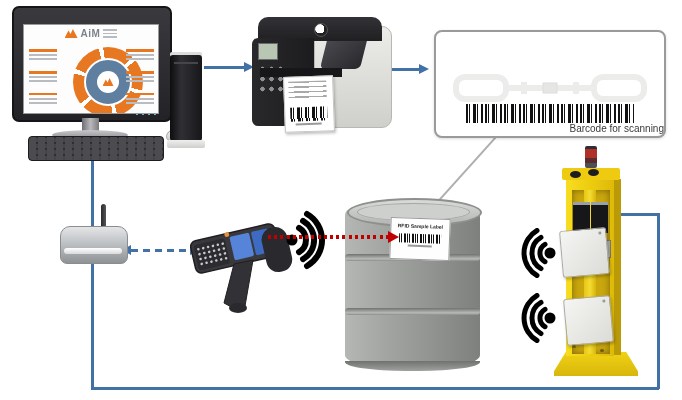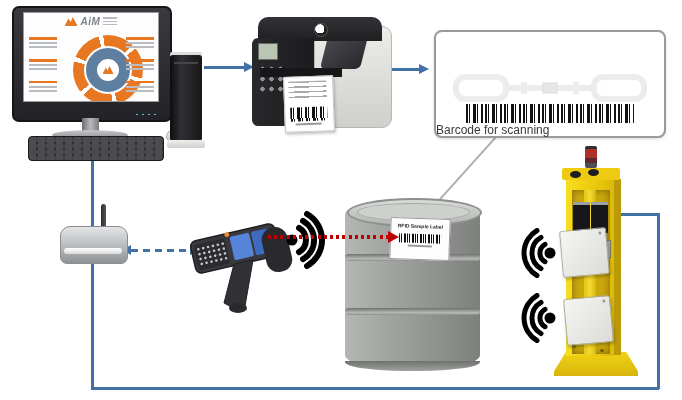--- a/index.html
+++ b/index.html
@@ -10,21 +10,21 @@
   .blue-line{position:absolute;background:#4272a5;}
   .blue-head-r{position:absolute;width:0;height:0;border-top:5.5px solid transparent;border-bottom:5.5px solid transparent;border-left:10px solid #4272a5;}
   .blue-head-l{position:absolute;width:0;height:0;border-top:5.5px solid transparent;border-bottom:5.5px solid transparent;border-right:10px solid #4272a5;}
   .blue-dashed{position:absolute;height:3px;background:repeating-linear-gradient(90deg,#4272a5 0 7px,transparent 7px 12px);}
   .red-dotted{position:absolute;height:3.5px;background:repeating-linear-gradient(90deg,#c00000 0 3px,transparent 3px 6.2px);}
   .red-head-r{position:absolute;width:0;height:0;border-top:6px solid transparent;border-bottom:6px solid transparent;border-left:11px solid #c00000;}
   .callout{position:absolute;width:120px;height:2px;background:#aeaeae;transform:rotate(-48deg);}
 
   
   .monitor{position:absolute;left:12px;top:6px;width:156px;height:112px;background:linear-gradient(180deg,#3a3a3e,#232327);border:2px solid #151517;border-radius:7px;}
-  .mscreen{position:absolute;left:9px;top:4px;width:134px;height:88px;background:#fdfdfd;border:1px solid #9a9a9a;overflow:hidden;font-style:italic;}
+  .mscreen{position:absolute;left:9px;top:16px;width:134px;height:88px;background:#fdfdfd;border:1px solid #9a9a9a;overflow:hidden;}
   .mbtns{position:absolute;right:10px;bottom:3px;width:26px;height:5px;background-image:radial-gradient(#53c2d8 1px,transparent 1.2px);background-size:6px 5px;}
   .mstand{position:absolute;left:82px;top:118px;width:17px;height:15px;background:linear-gradient(90deg,#6e6e72,#b9b9bd,#7c7c80);}
   .mbase{position:absolute;left:52px;top:130px;width:76px;height:10px;border-radius:50%;background:linear-gradient(180deg,#c9c9cd,#88888c);}
   .aim-row{position:absolute;left:0;top:3px;width:100%;text-align:center;font-size:0;}
   .aim-mountain{display:inline-block;vertical-align:middle;width:13px;height:9px;background:#e87722;clip-path:polygon(0 100%,30% 18%,46% 55%,64% 0,100% 100%);}
   .aim-word{display:inline-block;vertical-align:middle;margin-left:3px;font-size:10px;font-weight:bold;color:#7d838b;letter-spacing:.5px;}
   .aim-tag{display:inline-block;vertical-align:middle;margin-left:3px;width:14px;height:9px;background:linear-gradient(#b7bbc0 0 1.5px,transparent 1.5px 3.5px,#b7bbc0 3.5px 5px,transparent 5px 7px,#b7bbc0 7px 8.5px,transparent 8.5px);}
   .wheel{position:absolute;left:49px;top:22px;width:70px;height:70px;border-radius:50%;
     background:conic-gradient(from -8deg,#e87722 0 52deg,#fff 52deg 60deg,#e87722 60deg 112deg,#fff 112deg 120deg,#e87722 120deg 172deg,#fff 172deg 180deg,#e87722 180deg 232deg,#fff 232deg 240deg,#e87722 240deg 292deg,#fff 292deg 300deg,#e87722 300deg 352deg,#fff 352deg 360deg);}
   .wheel-mid{position:absolute;inset:11px;border-radius:50%;background:#5e7f9f;border:2px solid #fff;}
@@ -53,21 +53,21 @@
   .prn-barcode{position:absolute;left:5px;top:30px;width:37px;height:14px;background:repeating-linear-gradient(90deg,#111 0 2px,#fff 2px 3px,#111 3px 4px,#fff 4px 7px,#111 7px 10px,#fff 10px 11px,#111 11px 12px,#fff 12px 15px);}
   .prn-num{position:absolute;left:10px;top:46px;width:26px;height:2px;background:#9a9a9a;}
 
   
   .rfid-card{position:absolute;left:434px;top:30px;width:228px;height:104px;background:#fff;border:2px solid #9a9a9a;border-radius:8px;box-shadow:0 1px 3px rgba(0,0,0,.15);}
   .rfid-title{position:absolute;left:0;top:9px;width:100%;text-align:center;color:#000;white-space:nowrap;}
   .rfid-title .pfx{font-size:15px;font-weight:bold;}
   .rfid-title .emp{font-size:21px;font-weight:bold;letter-spacing:1px;}
   .rfid-inlay{position:absolute;left:14px;top:40px;width:200px;height:32px;opacity:.55;}
   .rfid-barcode{position:absolute;left:30px;top:72px;width:168px;height:19px;background:repeating-linear-gradient(90deg,#111 0 2px,#fff 2px 3px,#111 3px 4px,#fff 4px 7px,#111 7px 10px,#fff 10px 11px,#111 11px 12px,#fff 12px 15px,#111 15px 17px,#fff 17px 19px);}
-  .rfid-caption{position:absolute;left:0;top:91px;width:100%;text-align:left;font-size:12px;color:#3a3a3a;}
+  .rfid-caption{position:absolute;left:0;top:91px;width:100%;text-align:right;font-size:10px;color:#3a3a3a;}
 
   
   .drum-body{position:absolute;left:345px;top:209px;width:135px;height:160px;background:linear-gradient(90deg,#b4b7b4,#a2a5a2 30%,#909390 65%,#7d807d);border-radius:6px 6px 40% 40%/6px 6px 14px 14px;}
   .drum-top{position:absolute;left:347px;top:198px;width:131px;height:25px;border-radius:50%;background:linear-gradient(180deg,#d9dbd8,#b2b5b2);border:2px solid #8d908d;}
   .drum-top-inner{position:absolute;left:357px;top:203px;width:111px;height:16px;border-radius:50%;background:#cdd0cd;border:1px solid #a5a8a5;}
   .drum-rib{position:absolute;left:345px;width:135px;height:7px;background:linear-gradient(180deg,#6f726f,#b8bbb8 70%,#898c89);border-radius:4px;}
   .drum-bottom{position:absolute;left:345px;top:361px;width:135px;height:10px;background:linear-gradient(180deg,#6f726f,#9ea19e);border-radius:0 0 45% 45%/0 0 9px 9px;}
   .drum-label{position:absolute;left:390px;top:218px;width:58px;height:40px;background:#fefefe;border:1px solid #9a9a9a;transform:rotate(2deg);text-align:center;}
   .drum-label-title{margin-top:4px;font-size:5px;font-weight:bold;color:#222;}
   .drum-label-bc{margin:5px auto 0;width:42px;height:9px;background:repeating-linear-gradient(90deg,#111 0 1px,#fff 1px 2px,#111 2px 3px,#fff 3px 5px,#111 5px 7px,#fff 7px 8px);}

